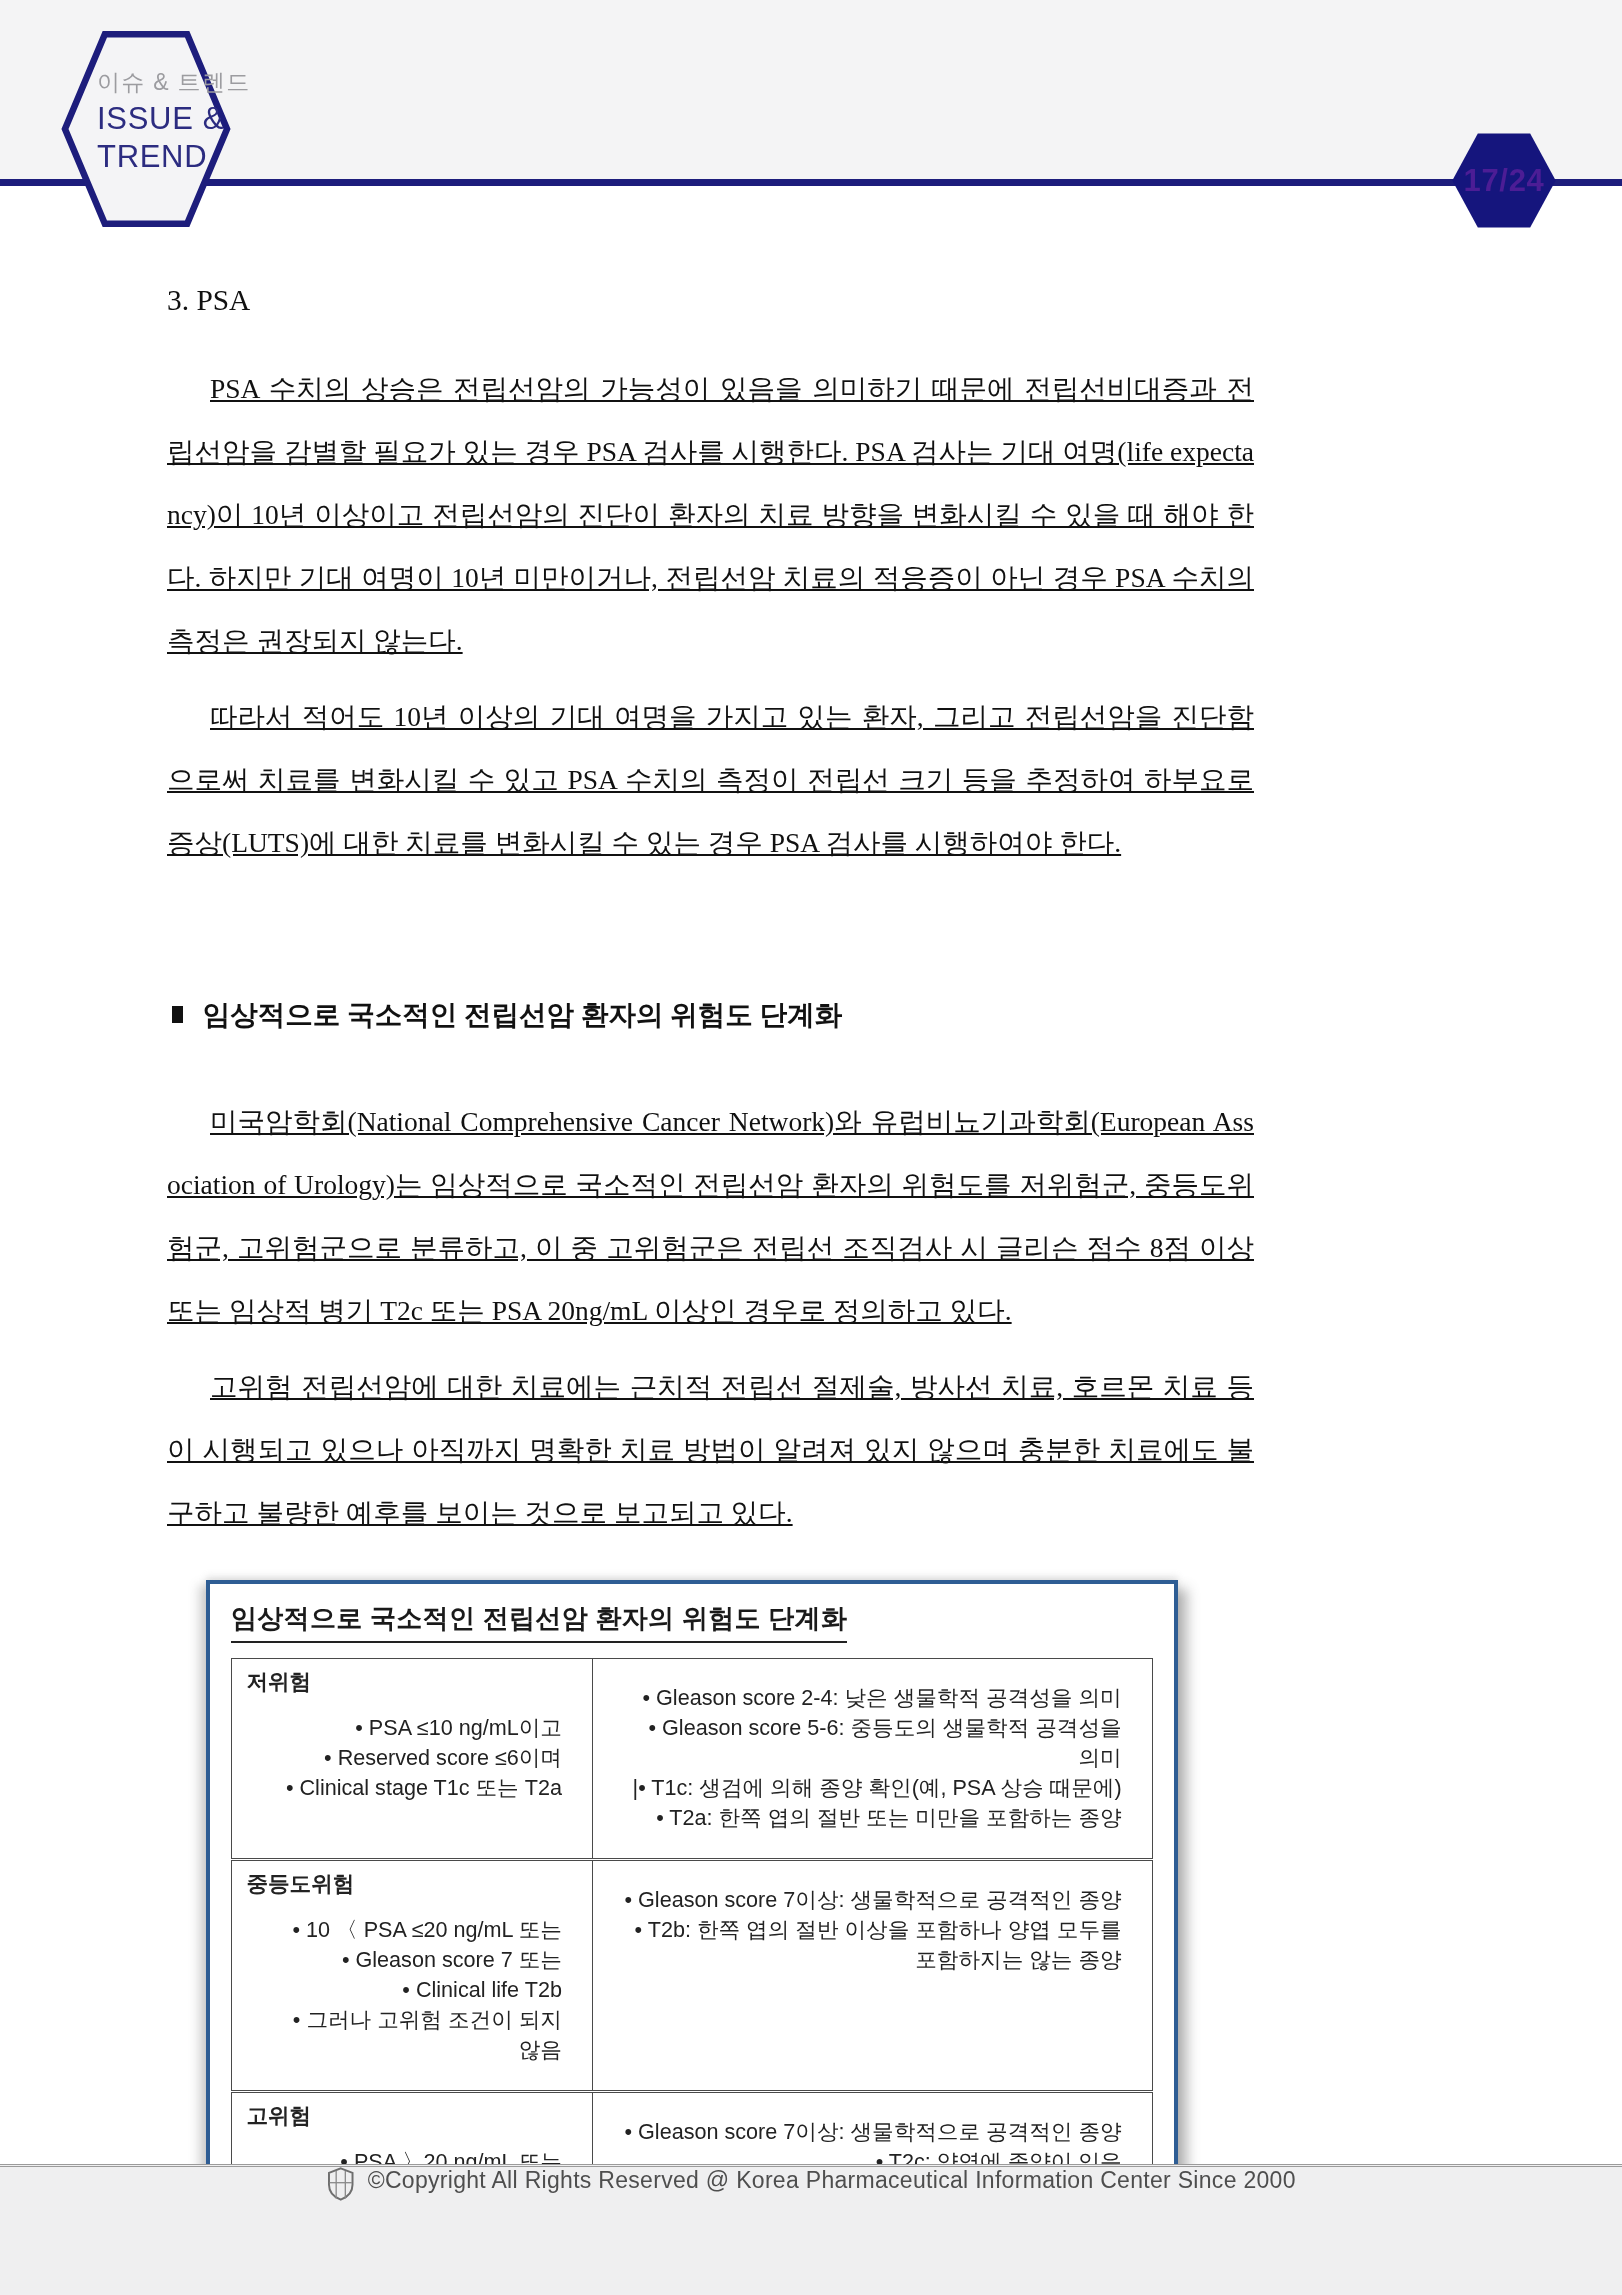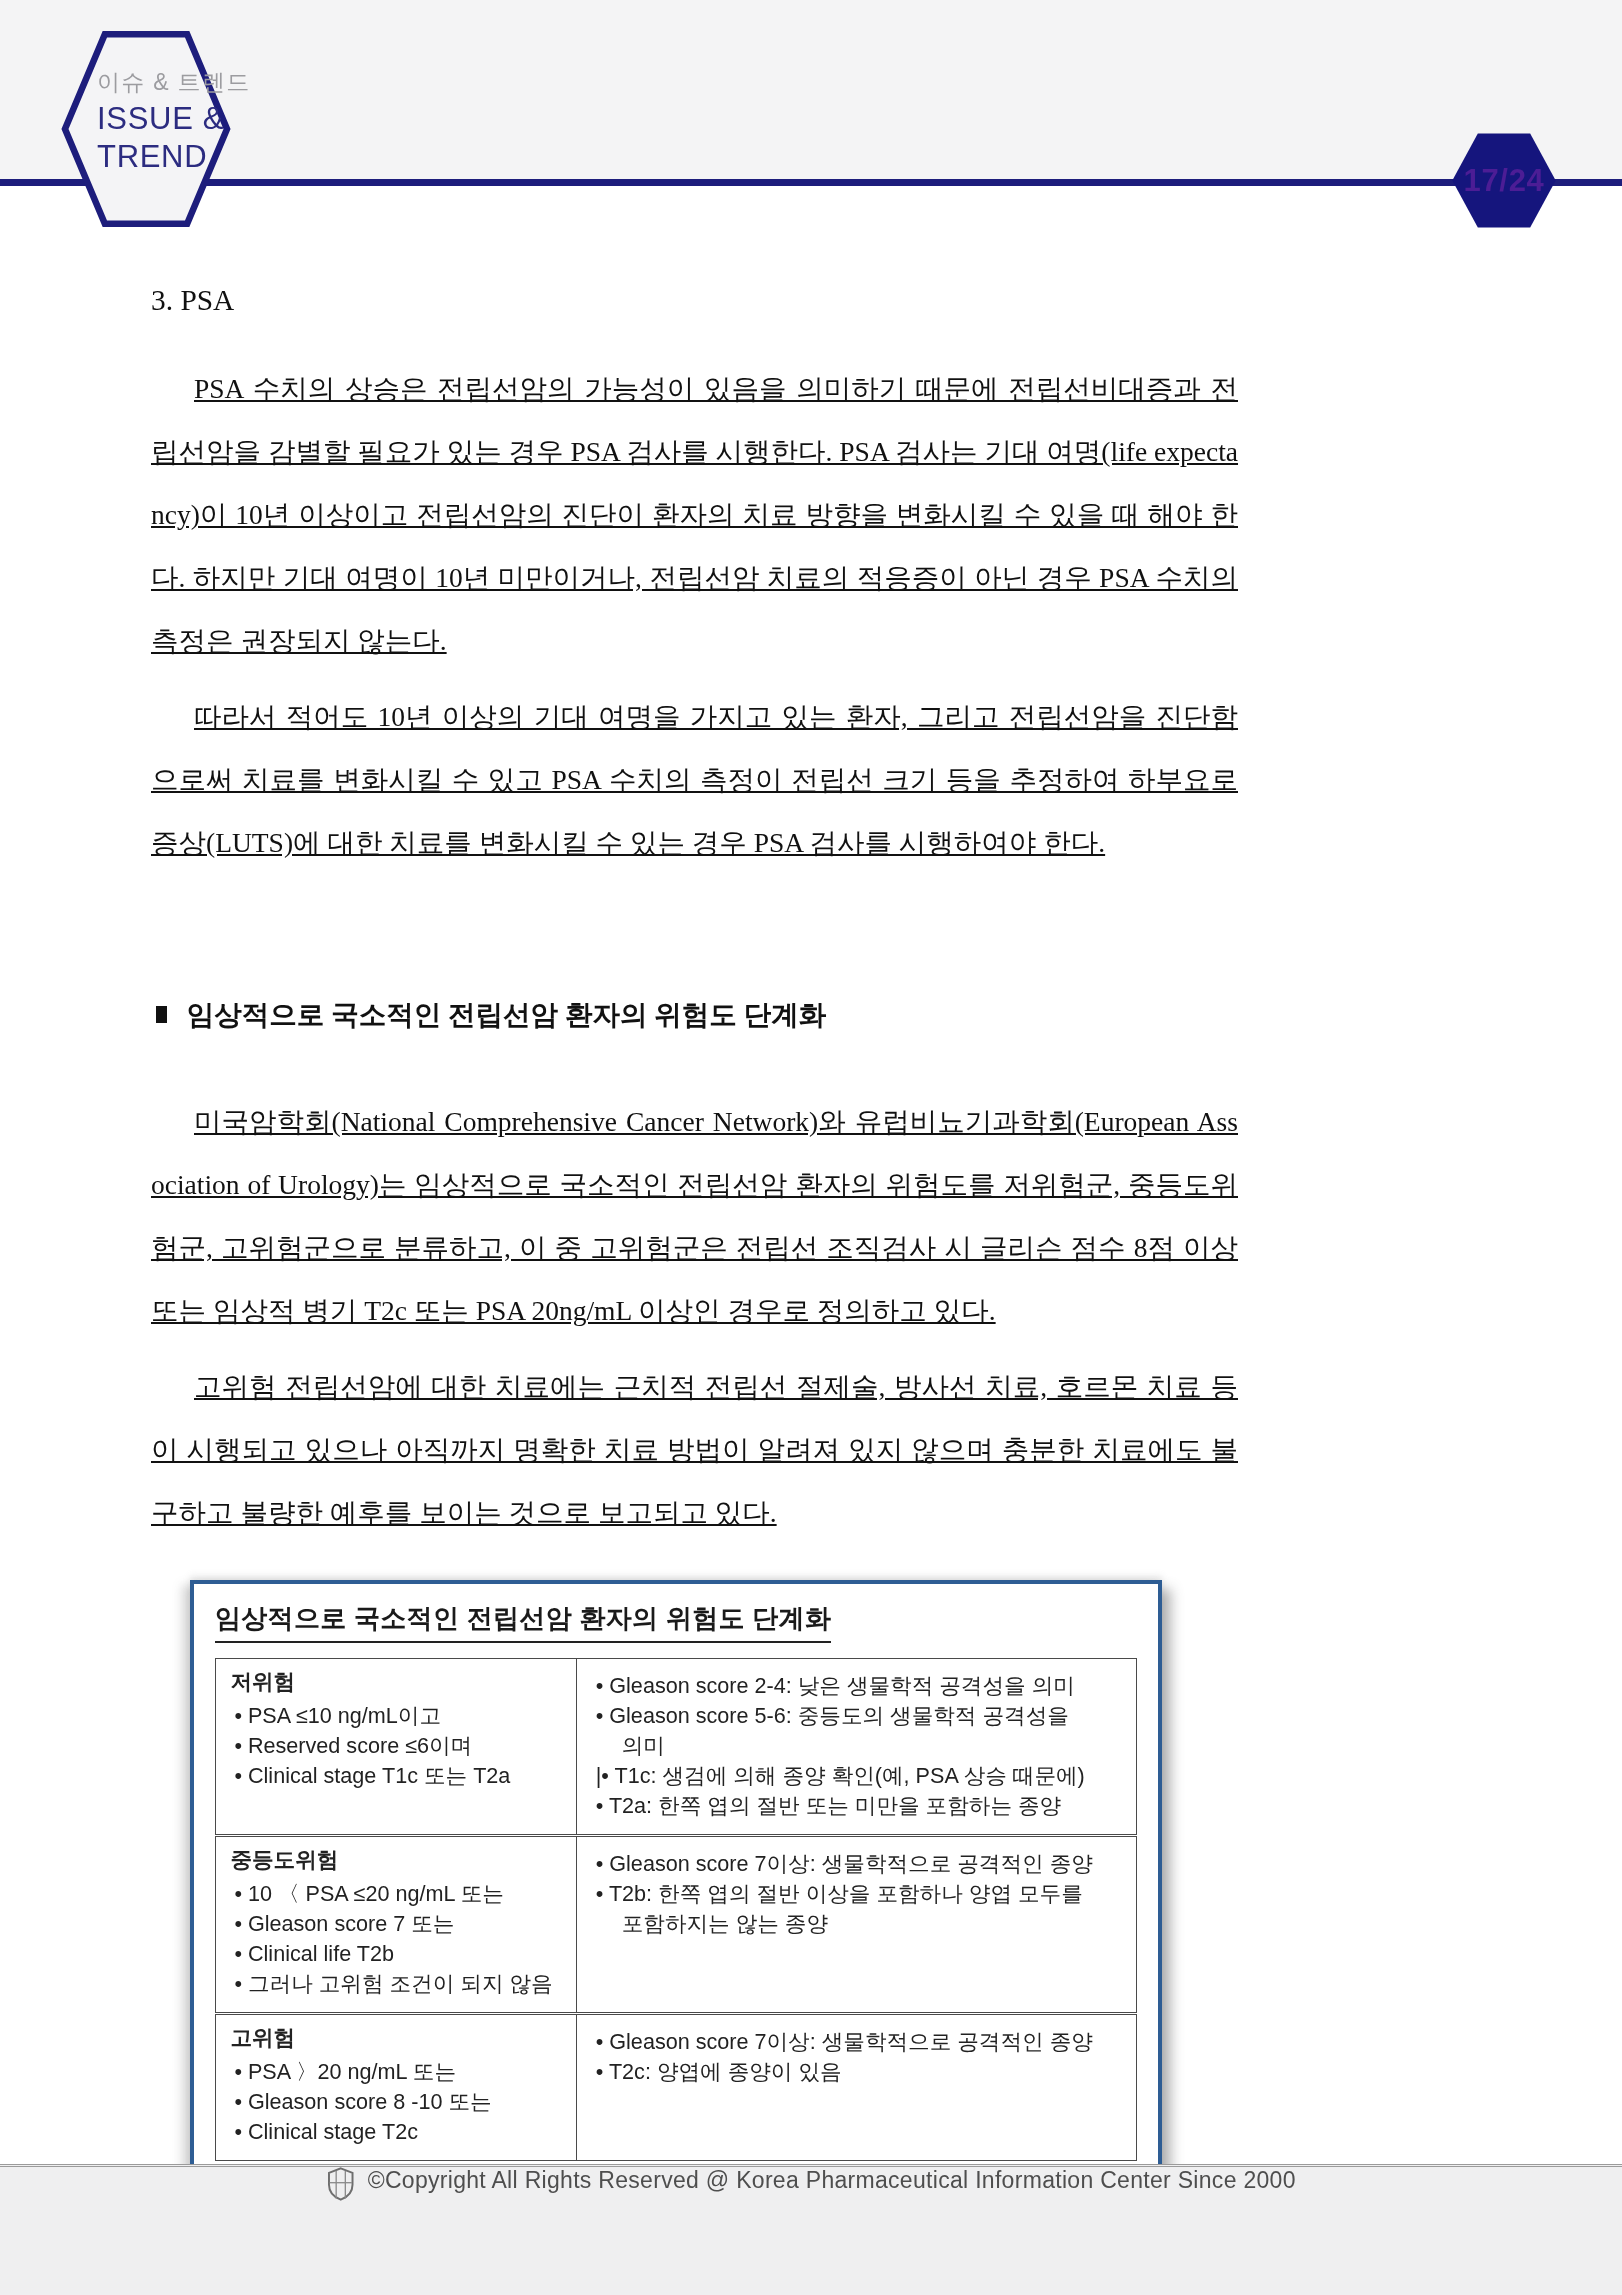--- a/index.html
+++ b/index.html
@@ -62,21 +62,21 @@
     top: 132px; left: 1451px;
     width: 106px; height: 97px;
     display: flex; align-items: center; justify-content: center;
     font-family: "Liberation Sans", "DejaVu Sans", sans-serif;
     font-size: 31px; font-weight: bold;
     color: #4c1d95;
     letter-spacing: 0.7px;
   }
 
   
-  .main { position: absolute; top: 185px; left: 0; width: 1389px; padding: 0; }
+  .main { position: absolute; top: 185px; left: 16px; width: 1389px; padding: 0; }
   .content { margin: 0 151px; }
   .sec-heading {
     margin: 98px 0 0 0;
     font-size: 29.4px;
     font-weight: normal;
     line-height: 1.2;
   }
   .para {
     margin: 39px 0 0 0;
     font-size: 27.5px;
@@ -133,21 +133,21 @@
     color: #222222;
   }
   table.risk td {
     border: 1.3px solid #4a4a4a;
     vertical-align: top;
     padding: 7.9px 14.4px 9.2px 14.4px;
   }
   table.risk tr + tr td { border-top: 3.3px double #4a4a4a; }
   td.crit { width: 36%; }
   .row-label { font-weight: bold; line-height: 30px; }
-  ul.cell-list { margin: 4px; padding: 0; list-style: none; }
+  ul.cell-list { margin: 16px; padding: 0; list-style: none; text-align: right; }
   ul.cell-list li {
     line-height: 30px;
     padding-left: 26px;
     text-indent: -26px;
     word-break: keep-all;
   }
 
   
   .footer {
     position: absolute;

